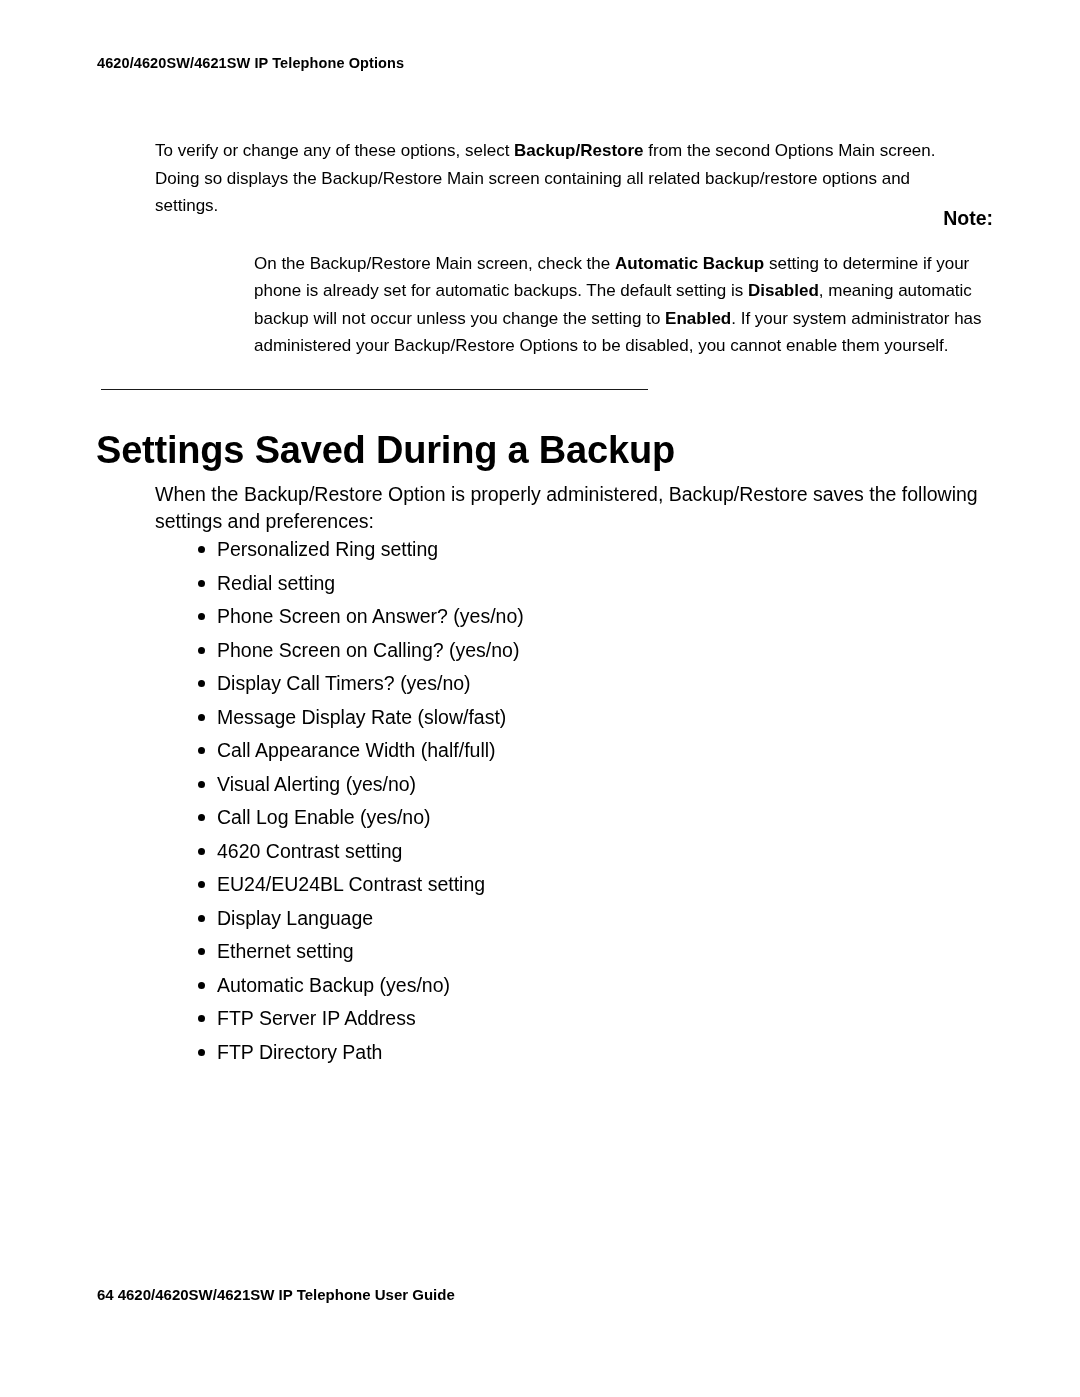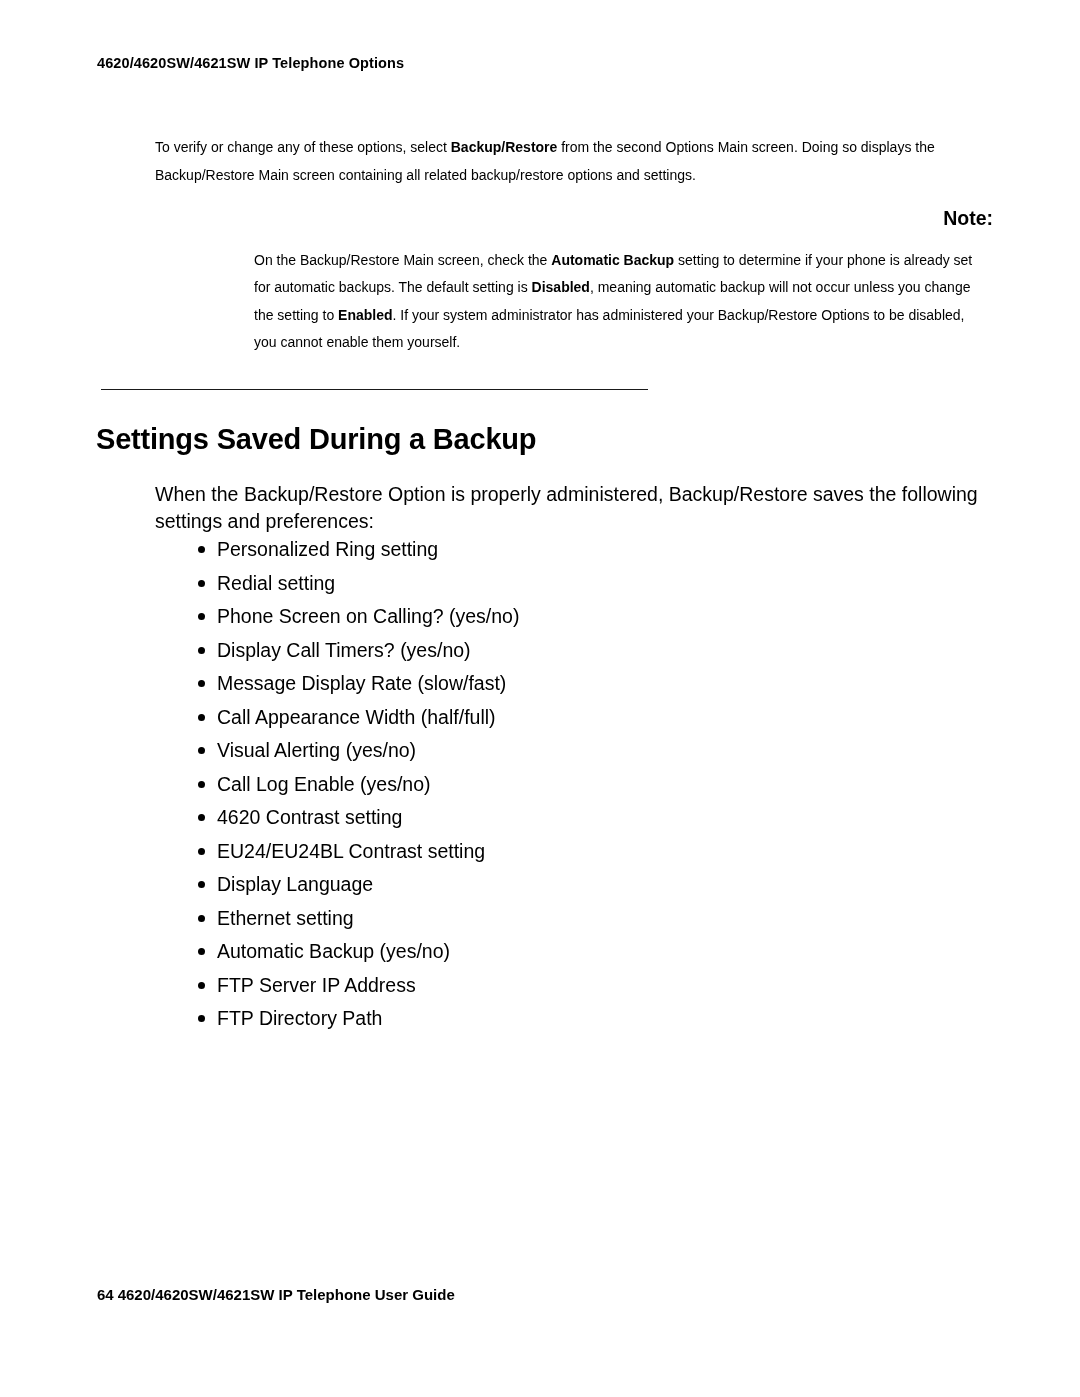--- a/index.html
+++ b/index.html
@@ -33,21 +33,21 @@
     letter-spacing: 0.1px;
     white-space: nowrap;
   }
 
   
   .intro-para {
     position: absolute;
     left: 155px;
     top: 120px;
     width: 822px;
-    font-size: 14px;
+    font-size: 17px;
     line-height: 27.5px;
     text-align: left;
   }
 
   
   .note-block {
     position: absolute;
     left: 203px;
     top: 205px;
     width: 790px;
@@ -55,38 +55,38 @@
   .note-label {
     font-size: 19.5px;
     font-weight: bold;
     line-height: 27.5px;
     margin: 0 0 6px 0;
     text-align: right;
   }
   .note-body {
     margin-left: 51px;
     width: 735px;
-    font-size: 14px;
+    font-size: 17px;
     line-height: 27.5px;
   }
 
   
   .section-rule {
     position: absolute;
     left: 101px;
     top: 389px;
     width: 547px;
     height: 0;
     border-top: 1.6px solid #1a1a1a;
   }
   .section-heading {
     position: absolute;
     left: 96px;
     top: 404px;
-    font-size: 29px;
+    font-size: 38px;
     font-weight: bold;
     letter-spacing: -0.2px;
     white-space: nowrap;
   }
 
   
   .lead-para {
     position: absolute;
     left: 155px;
     top: 461px;
@@ -160,20 +160,21 @@
 
   <div class="section-rule"></div>
 
   <h1 class="section-heading">Settings Saved During a Backup</h1>
 
   <p class="lead-para">When the Backup/Restore Option is properly administered, Backup/Restore saves the following settings and preferences:</p>
 
   <ul class="bullet-list">
       <li class="bullet-item"><span class="bullet-marker"></span><span class="bullet-text">Personalized Ring setting</span></li>
       <li class="bullet-item"><span class="bullet-marker"></span><span class="bullet-text">Redial setting</span></li>
+      <li class="bullet-item"><span class="bullet-marker"></span><span class="bullet-text">Phone Screen on Answer? (yes/no)</span></li>
       <li class="bullet-item"><span class="bullet-marker"></span><span class="bullet-text">Phone Screen on Calling? (yes/no)</span></li>
       <li class="bullet-item"><span class="bullet-marker"></span><span class="bullet-text">Display Call Timers? (yes/no)</span></li>
       <li class="bullet-item"><span class="bullet-marker"></span><span class="bullet-text">Message Display Rate (slow/fast)</span></li>
       <li class="bullet-item"><span class="bullet-marker"></span><span class="bullet-text">Call Appearance Width (half/full)</span></li>
       <li class="bullet-item"><span class="bullet-marker"></span><span class="bullet-text">Visual Alerting (yes/no)</span></li>
       <li class="bullet-item"><span class="bullet-marker"></span><span class="bullet-text">Call Log Enable (yes/no)</span></li>
       <li class="bullet-item"><span class="bullet-marker"></span><span class="bullet-text">4620 Contrast setting</span></li>
       <li class="bullet-item"><span class="bullet-marker"></span><span class="bullet-text">EU24/EU24BL Contrast setting</span></li>
       <li class="bullet-item"><span class="bullet-marker"></span><span class="bullet-text">Display Language</span></li>
       <li class="bullet-item"><span class="bullet-marker"></span><span class="bullet-text">Ethernet setting</span></li>

